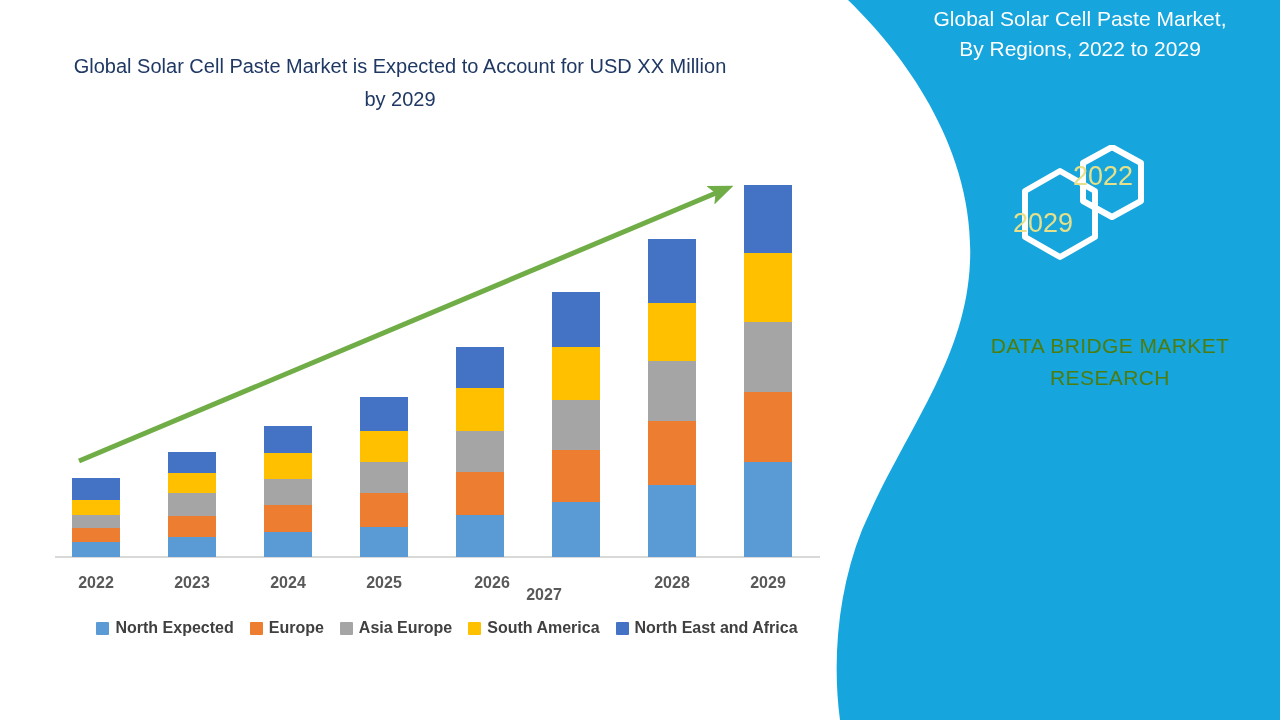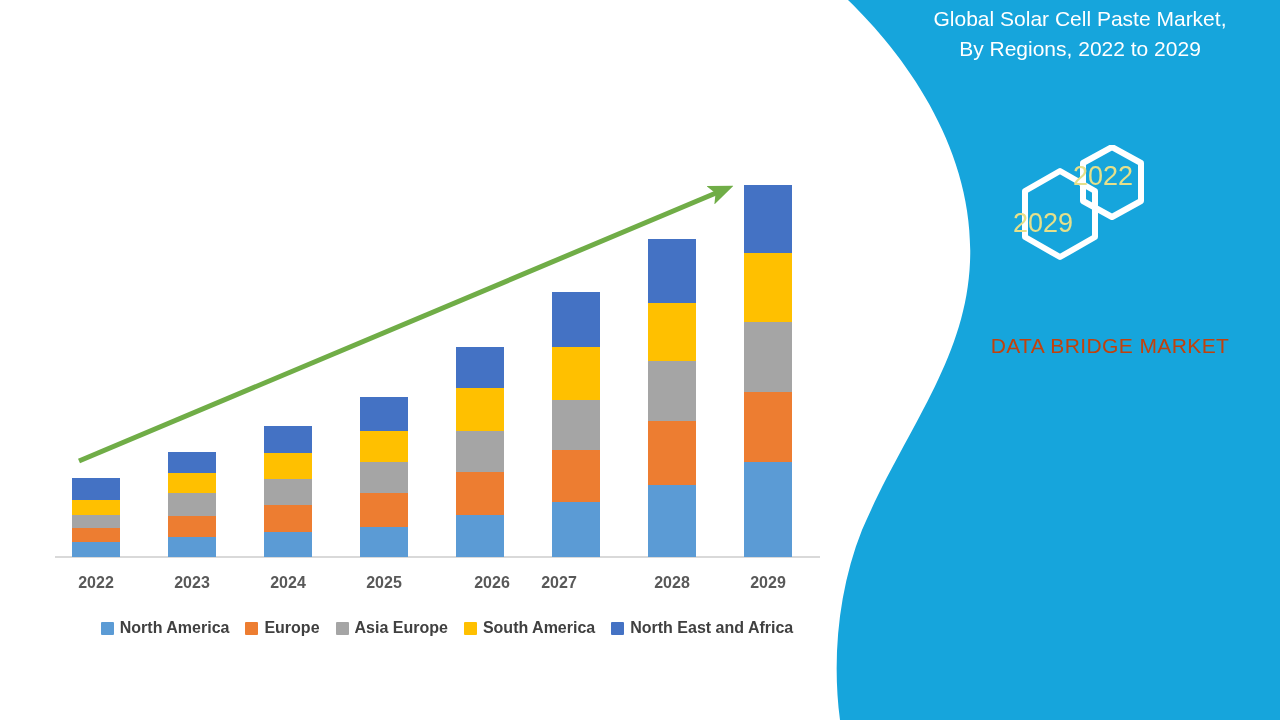--- a/index.html
+++ b/index.html
@@ -12,21 +12,21 @@
   
   .panel-svg{position:absolute;top:0;left:0;width:1280px;height:720px;}
 
   .panel-title{
     position:absolute;left:905px;top:4px;width:350px;
     text-align:center;color:#ffffff;font-size:21px;line-height:30px;
     font-family:"Liberation Sans",sans-serif;
   }
   .brand{
     position:absolute;left:960px;top:330px;width:300px;
-    text-align:center;color:#c2410c;font-size:21px;line-height:32px;
+    text-align:center;color:#4d7c0f;font-size:21px;line-height:32px;
     letter-spacing:.4px;
   }
   .hex-wrap{position:absolute;left:985px;top:145px;width:200px;height:140px;}
   .hex-label{
     position:absolute;color:#e6e08a;font-weight:400;
     font-family:"Liberation Sans",sans-serif;
   }
   .hex-2022{left:88px;top:16px;font-size:27px;}
   .hex-2029{left:28px;top:63px;font-size:27px;}
 
@@ -83,22 +83,24 @@
       <polygon points="40,46 75,26 110,46 110,92 75,112 40,92" fill="none" stroke="#ffffff" stroke-width="6" stroke-linejoin="round"></polygon>
 
       <polygon points="98,18 127,2 156,18 156,56 127,72 98,56" fill="none" stroke="#ffffff" stroke-width="6" stroke-linejoin="round"></polygon>
     </svg>
     <div class="hex-label hex-2022">2022</div>
     <div class="hex-label hex-2029">2029</div>
   </div>
 
   <div class="brand">
     <div>DATA BRIDGE MARKET</div>
-  </div>
-
+    <div>RESEARCH</div>
+  </div>
+
+  <div class="chart-title">Global Solar Cell Paste Market is Expected to Account for USD XX Million by 2029</div>
 
   <div class="plot">
     <div class="axis-line"></div>
     <div id="bars">
         <div class="bar" style="left: 72px; top: 478px; height: 79px;">
           <div class="seg" style="background: rgb(68, 114, 196); top: 0px; height: 22px;"></div>
           <div class="seg" style="background: rgb(255, 192, 0); top: 22px; height: 15px;"></div>
           <div class="seg" style="background: rgb(165, 165, 165); top: 37px; height: 13px;"></div>
           <div class="seg" style="background: rgb(237, 125, 49); top: 50px; height: 14px;"></div>
           <div class="seg" style="background: rgb(91, 155, 213); top: 64px; height: 15px;"></div>
@@ -162,30 +164,30 @@
       </defs>
       <line x1="79" y1="461" x2="716" y2="193" stroke="#70ad47" stroke-width="5" marker-end="url(#arrowhead)"></line>
     </svg>
 
     <div class="xlabels" id="xlabels">
         <div class="xlab" style="left: 61px;">2022</div>
         <div class="xlab" style="left: 157px;">2023</div>
         <div class="xlab" style="left: 253px;">2024</div>
         <div class="xlab" style="left: 349px;">2025</div>
         <div class="xlab" style="left: 457px;">2026</div>
-        <div class="xlab" style="left: 524px;">2027</div>
+        <div class="xlab" style="left: 509px; margin-top: 12px;">2027</div>
         <div class="xlab" style="left: 637px;">2028</div>
         <div class="xlab" style="left: 733px;">2029</div>
       </div>
   </div>
 
   <div class="legend" id="legend">
       <div class="legend-item">
         <span class="swatch" style="background: rgb(91, 155, 213);"></span>
-        <span class="legend-label">North America</span>
+        <span class="legend-label">North Expected</span>
       </div>
       <div class="legend-item">
         <span class="swatch" style="background: rgb(237, 125, 49);"></span>
         <span class="legend-label">Europe</span>
       </div>
       <div class="legend-item">
         <span class="swatch" style="background: rgb(165, 165, 165);"></span>
         <span class="legend-label">Asia Europe</span>
       </div>
       <div class="legend-item">

